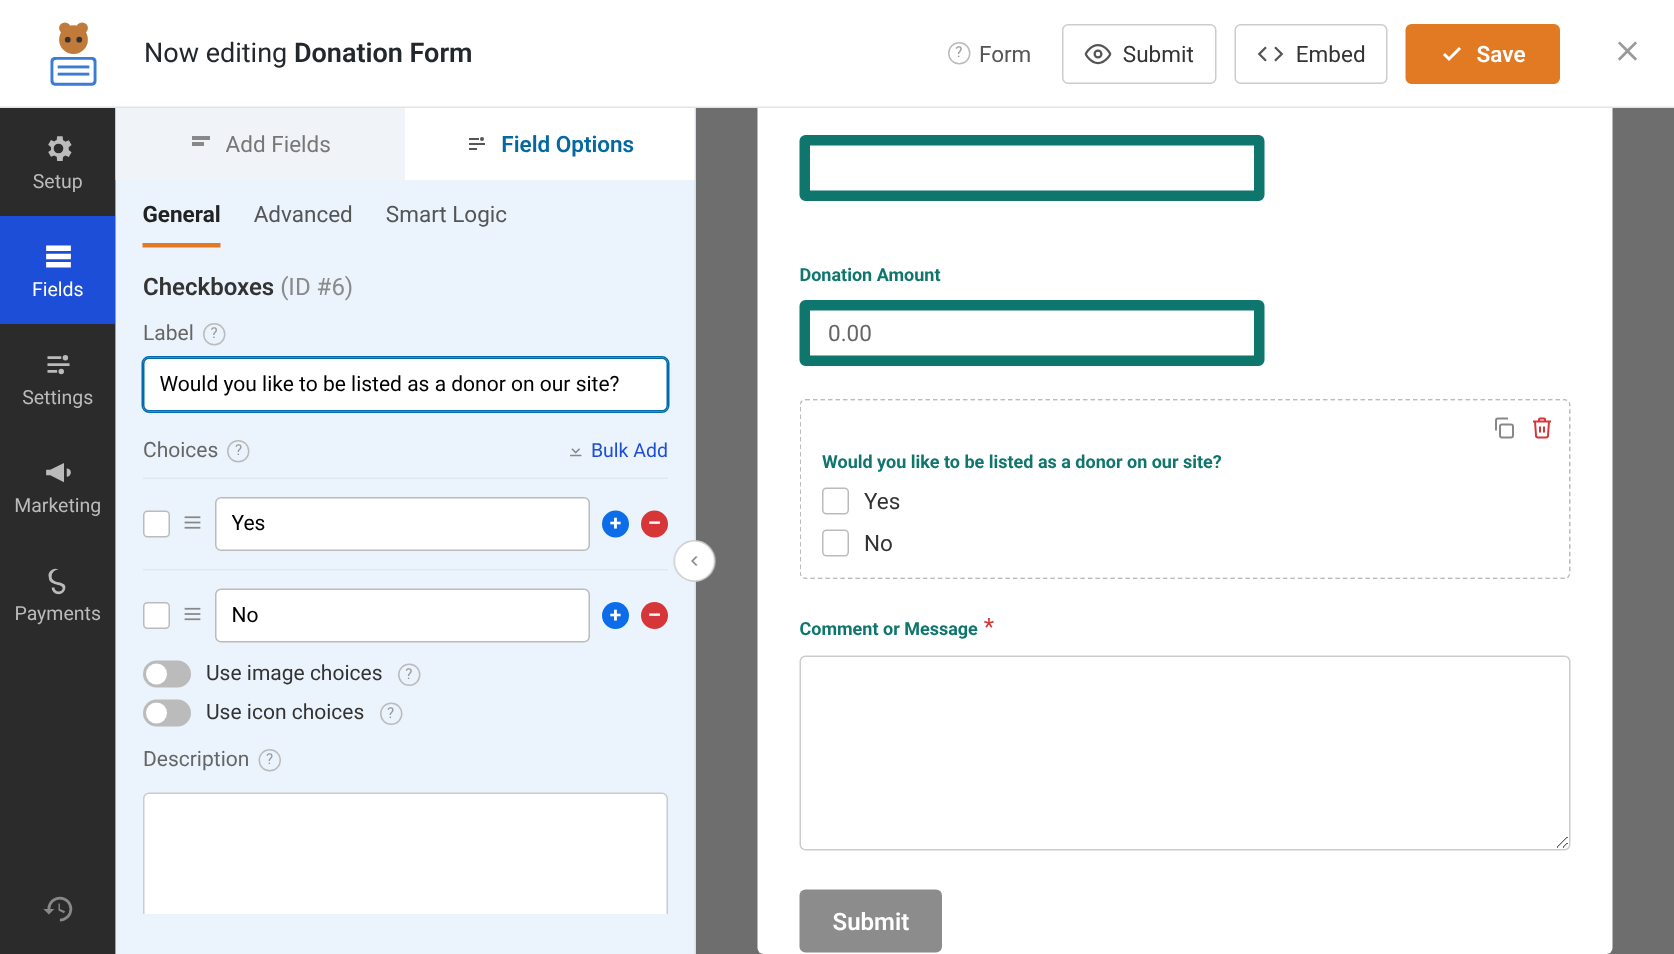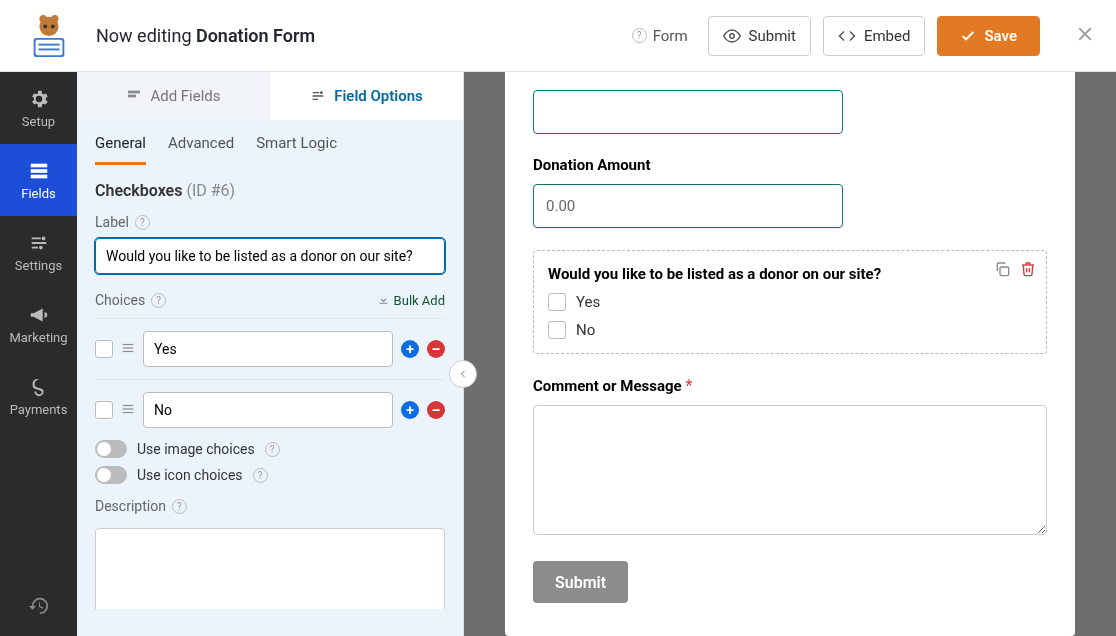--- a/index.html
+++ b/index.html
@@ -22,46 +22,46 @@
   .side-spacer{flex:1;}
   .side-footer{height:60px;display:flex;align-items:center;justify-content:center;color:#888;}
   .options-panel { width:387px; background:#ebf3fc; border-right:1px solid #d7e0ea; padding-top:72px; position:relative; }
   .row-toggle{position:absolute;right:-14px;top:360px;width:28px;height:28px;border-radius:50%;background:#fff;border:1px solid #ccc;display:flex;align-items:center;justify-content:center;color:#777;cursor:pointer;z-index:3;}
   .panel-tabs { display:flex; height:48px; }
   .panel-tab { flex:1; display:flex; align-items:center; justify-content:center; gap:8px; font-size:15px; color:#555; cursor:pointer; background:#fff;}
   .panel-tab.inactive { background:#f0f4f8; color:#777;}
   .panel-tab.active{ font-weight:600; color:#0369a1;}
   .sub-tabs { display:flex; gap:22px; padding:14px 18px 0 18px; font-size:15px;}
   .sub-tab{ color:#555; padding-bottom:10px; cursor:pointer;}
-  .sub-tab.active{ color:#222; font-weight:400; border-bottom:3px solid #e27a24;}
+  .sub-tab.active{ color:#222; font-weight:700; border-bottom:3px solid #e27a24;}
   .panel-body{ padding:16px 18px 20px 18px; overflow-y:auto; height:calc(100% - 120px);}
   .field-title{font-size:16px;font-weight:600;color:#333;margin-bottom:14px;}
   .field-title .muted{color:#8a8a8a;font-weight:400;text-align:center;}
   .lbl-row{display:flex;align-items:center;gap:6px;font-size:14px;color:#666;margin-bottom:8px;}
   .helpq{width:15px;height:15px;border-radius:50%;border:1px solid #bbb;display:inline-flex;align-items:center;justify-content:center;font-size:10px;color:#999;}
   .text-input{width:100%;height:36px;border:1px solid #bbb;border-radius:4px;padding:0 10px;font-size:14px;background:#fff;}
   .text-input.focused{border:1px solid #036aab;outline:1px solid #036aab;}
   .choices-head{display:flex;align-items:center;margin:18px 0 10px 0;}
-  .bulk-add{margin-left:auto;font-size:13px;color:#14532d;display:flex;align-items:flex-start;gap:4px;cursor:pointer;}
+  .bulk-add{margin-left:auto;font-size:13px;color:#1d4ed8;display:flex;align-items:flex-start;gap:4px;cursor:pointer;}
   .choice-row{display:flex;align-items:center;gap:8px;margin-bottom:12px;border-top:1px solid #dfe7ef;padding-top:12px;}
   .choice-row:first-of-type{border-top:none;padding-top:0;}
   .sq-check{width:18px;height:18px;border:1px solid #bbb;border-radius:3px;background:#fff;flex-shrink:0;}
   .drag-handle{color:#888;cursor:grab;flex-shrink:0;}
   .choice-row .text-input{flex:1;}
   .circ{width:18px;height:18px;border-radius:50%;display:flex;align-items:center;justify-content:center;color:#fff;font-size:14px;font-weight:700;cursor:pointer;flex-shrink:0;}
   .circ.plus{background:#0d6ce8;}
   .circ.minus{background:#d63638;}
   .toggle-row{display:flex;align-items:center;gap:10px;margin:8px 0;font-size:14px;color:#333;}
   .switch{width:32px;height:18px;border-radius:10px;background:#bbb;position:relative;}
   .switch::after{content:"";position:absolute;width:14px;height:14px;border-radius:50%;background:#fff;top:2px;left:2px;}
   .desc-area{width:100%;height:130px;border:1px solid #ccc;border-radius:4px;background:#fff;margin-top:6px;}
   .preview-area{ flex:1; background:#6e6e6e; padding:72px 0 0 0; display:flex; justify-content:center; overflow:auto;}
   .form-card{ width:570px; background:#fff; border-radius:4px; padding:24px 28px 30px 28px; margin-top:-6px;}
-  .field-input{width:310px;height:44px;border:1px solid #0f766e;border-radius:4px;padding:0 12px;font-size:15px;color:#666;}
-  .form-label{font-size:15px;font-weight:700;color:#000000;margin-bottom:10px;}
+  .field-input{width:310px;height:44px;border:7px solid #0f766e;border-radius:4px;padding:0 12px;font-size:15px;color:#666;}
+  .form-label{font-size:12px;font-weight:700;color:#0f766e;margin-bottom:10px;margin-top:20px;}
   .cb-block{border:1px dashed #ccc;border-radius:4px;padding:14px 14px 10px 14px;margin-top:22px;position:relative;}
   .cb-block.sel{border-color:#bbb;}
   .block-actions{position:absolute;top:10px;right:10px;display:flex;gap:10px;}
   .block-actions .ico{font-size:15px;cursor:pointer;}
   .cb-opt{display:flex;align-items:center;gap:10px;font-size:15px;color:#333;margin:10px 0 4px 0;}
   .req{color:#d63638;margin-left:4px;}
   .textarea-prev{width:100%;height:130px;border:1px solid #ccc;border-radius:4px;margin-top:10px;}
   .submit-btn{margin-top:22px;background:#8c8c8c;color:#fff;border:none;border-radius:4px;height:42px;padding:0 22px;font-size:16px;font-weight:600;cursor:pointer;}
   .icon-gray{color:#888;}
 </style>

